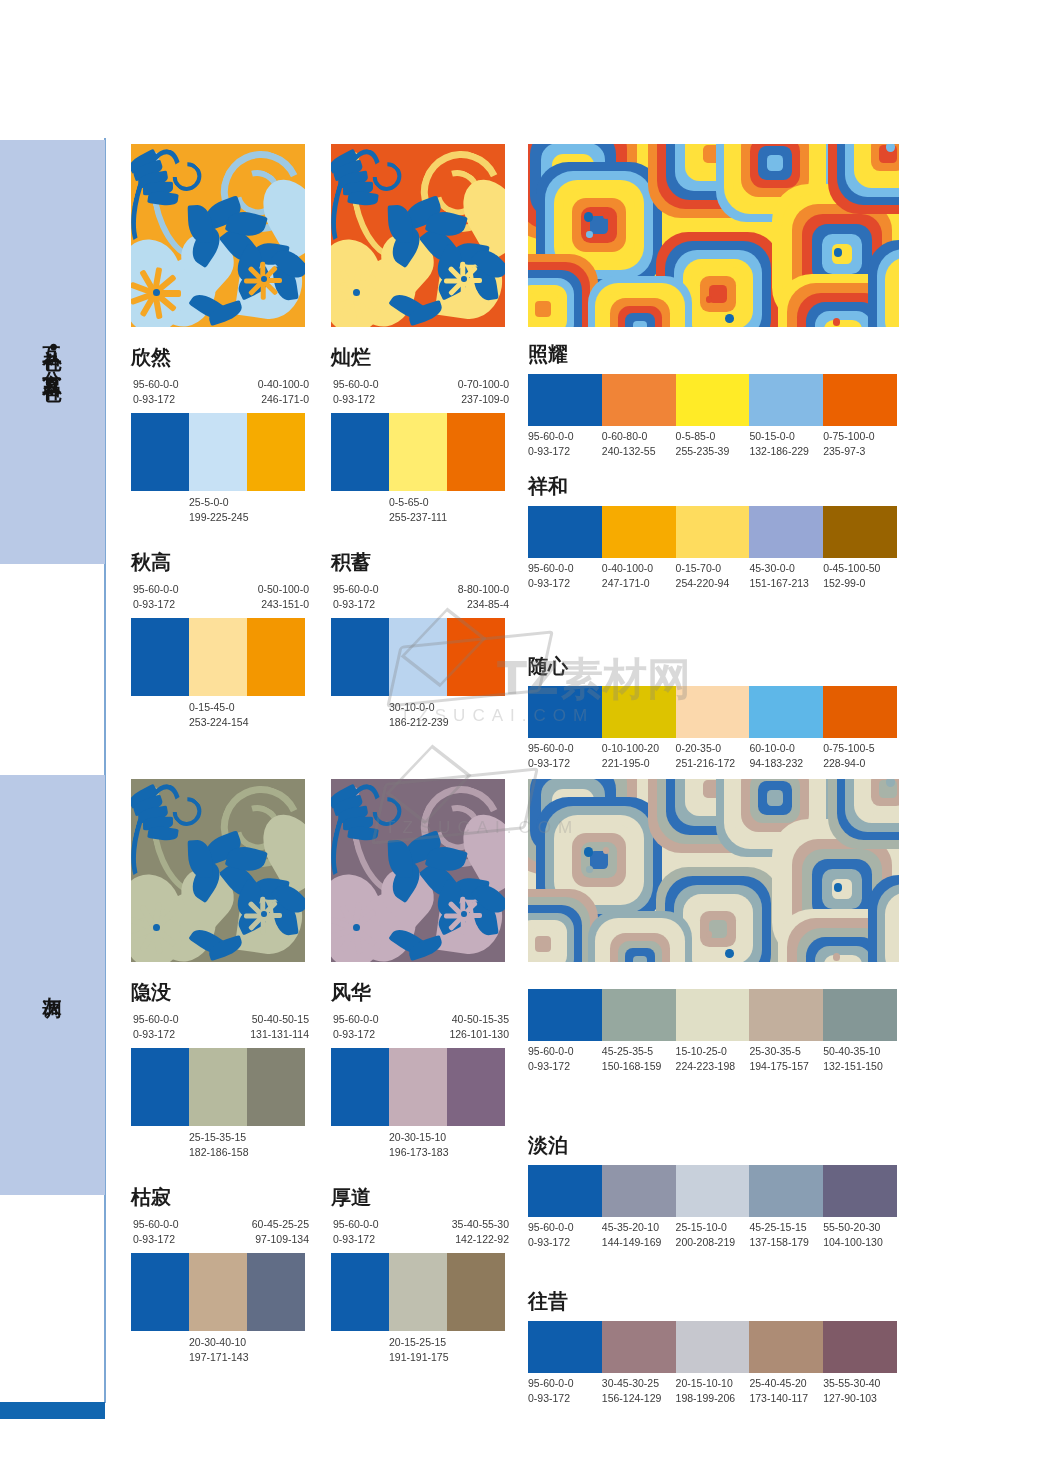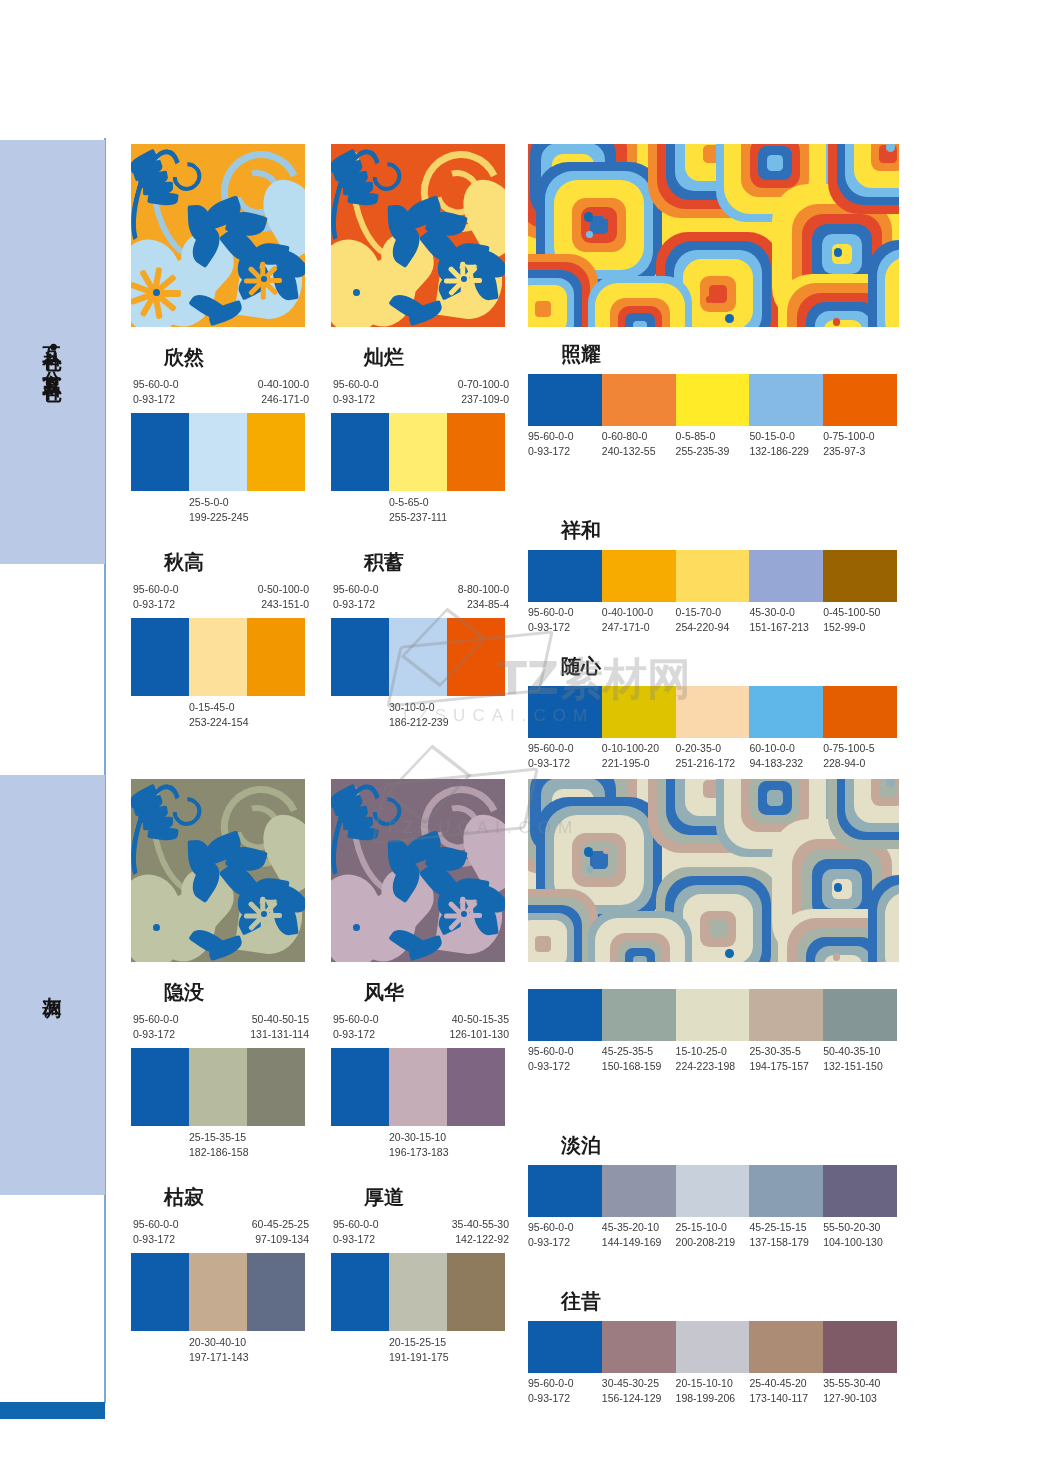--- a/index.html
+++ b/index.html
@@ -63,21 +63,21 @@
   .geo { position: absolute; inset: 0; }
   .geo-cell { position: absolute; }
   .ring { position: absolute; border-radius: 26%; }
   .dot { position: absolute; border-radius: 50%; }
 
   
   .card { position: absolute; }
   .card-title {
     font-size: 20px; font-weight: bold; color: #1b1b1b;
     font-family: "DejaVu Sans", "Liberation Sans", sans-serif;
-    line-height: 1; white-space: nowrap; margin-left: 33px;
+    line-height: 1; white-space: nowrap;
   }
   .code-row { position: relative; height: 30px; }
   .code {
     position: absolute; top: 0;
     font-size: 10.5px; color: #3a3a3a; line-height: 15px;
     white-space: nowrap;
   }
   .code.left  { left: 0; text-align: left; }
   .code.right { text-align: right; }
   .code.below { text-align: left; }
@@ -847,21 +847,21 @@
           <div>
             <div>50-15-0-0</div>
             <div>132-186-229</div>
           </div>
           <div>
             <div>0-75-100-0</div>
             <div>235-97-3</div>
           </div>
         </div>
       </div>
-      <div class="card" style="left: 528px; top: 520px;">
+      <div class="card" style="left: 528px; top: 476px;">
         <div class="card-title">祥和</div>
         <div class="bar wide" style="margin-top: 10px;">
           <div style="background: rgb(14, 93, 172);"></div>
           <div style="background: rgb(247, 171, 0);"></div>
           <div style="background: rgb(254, 220, 94);"></div>
           <div style="background: rgb(151, 167, 213);"></div>
           <div style="background: rgb(152, 99, 0);"></div>
         </div>
         <div class="code-grid">
           <div>

